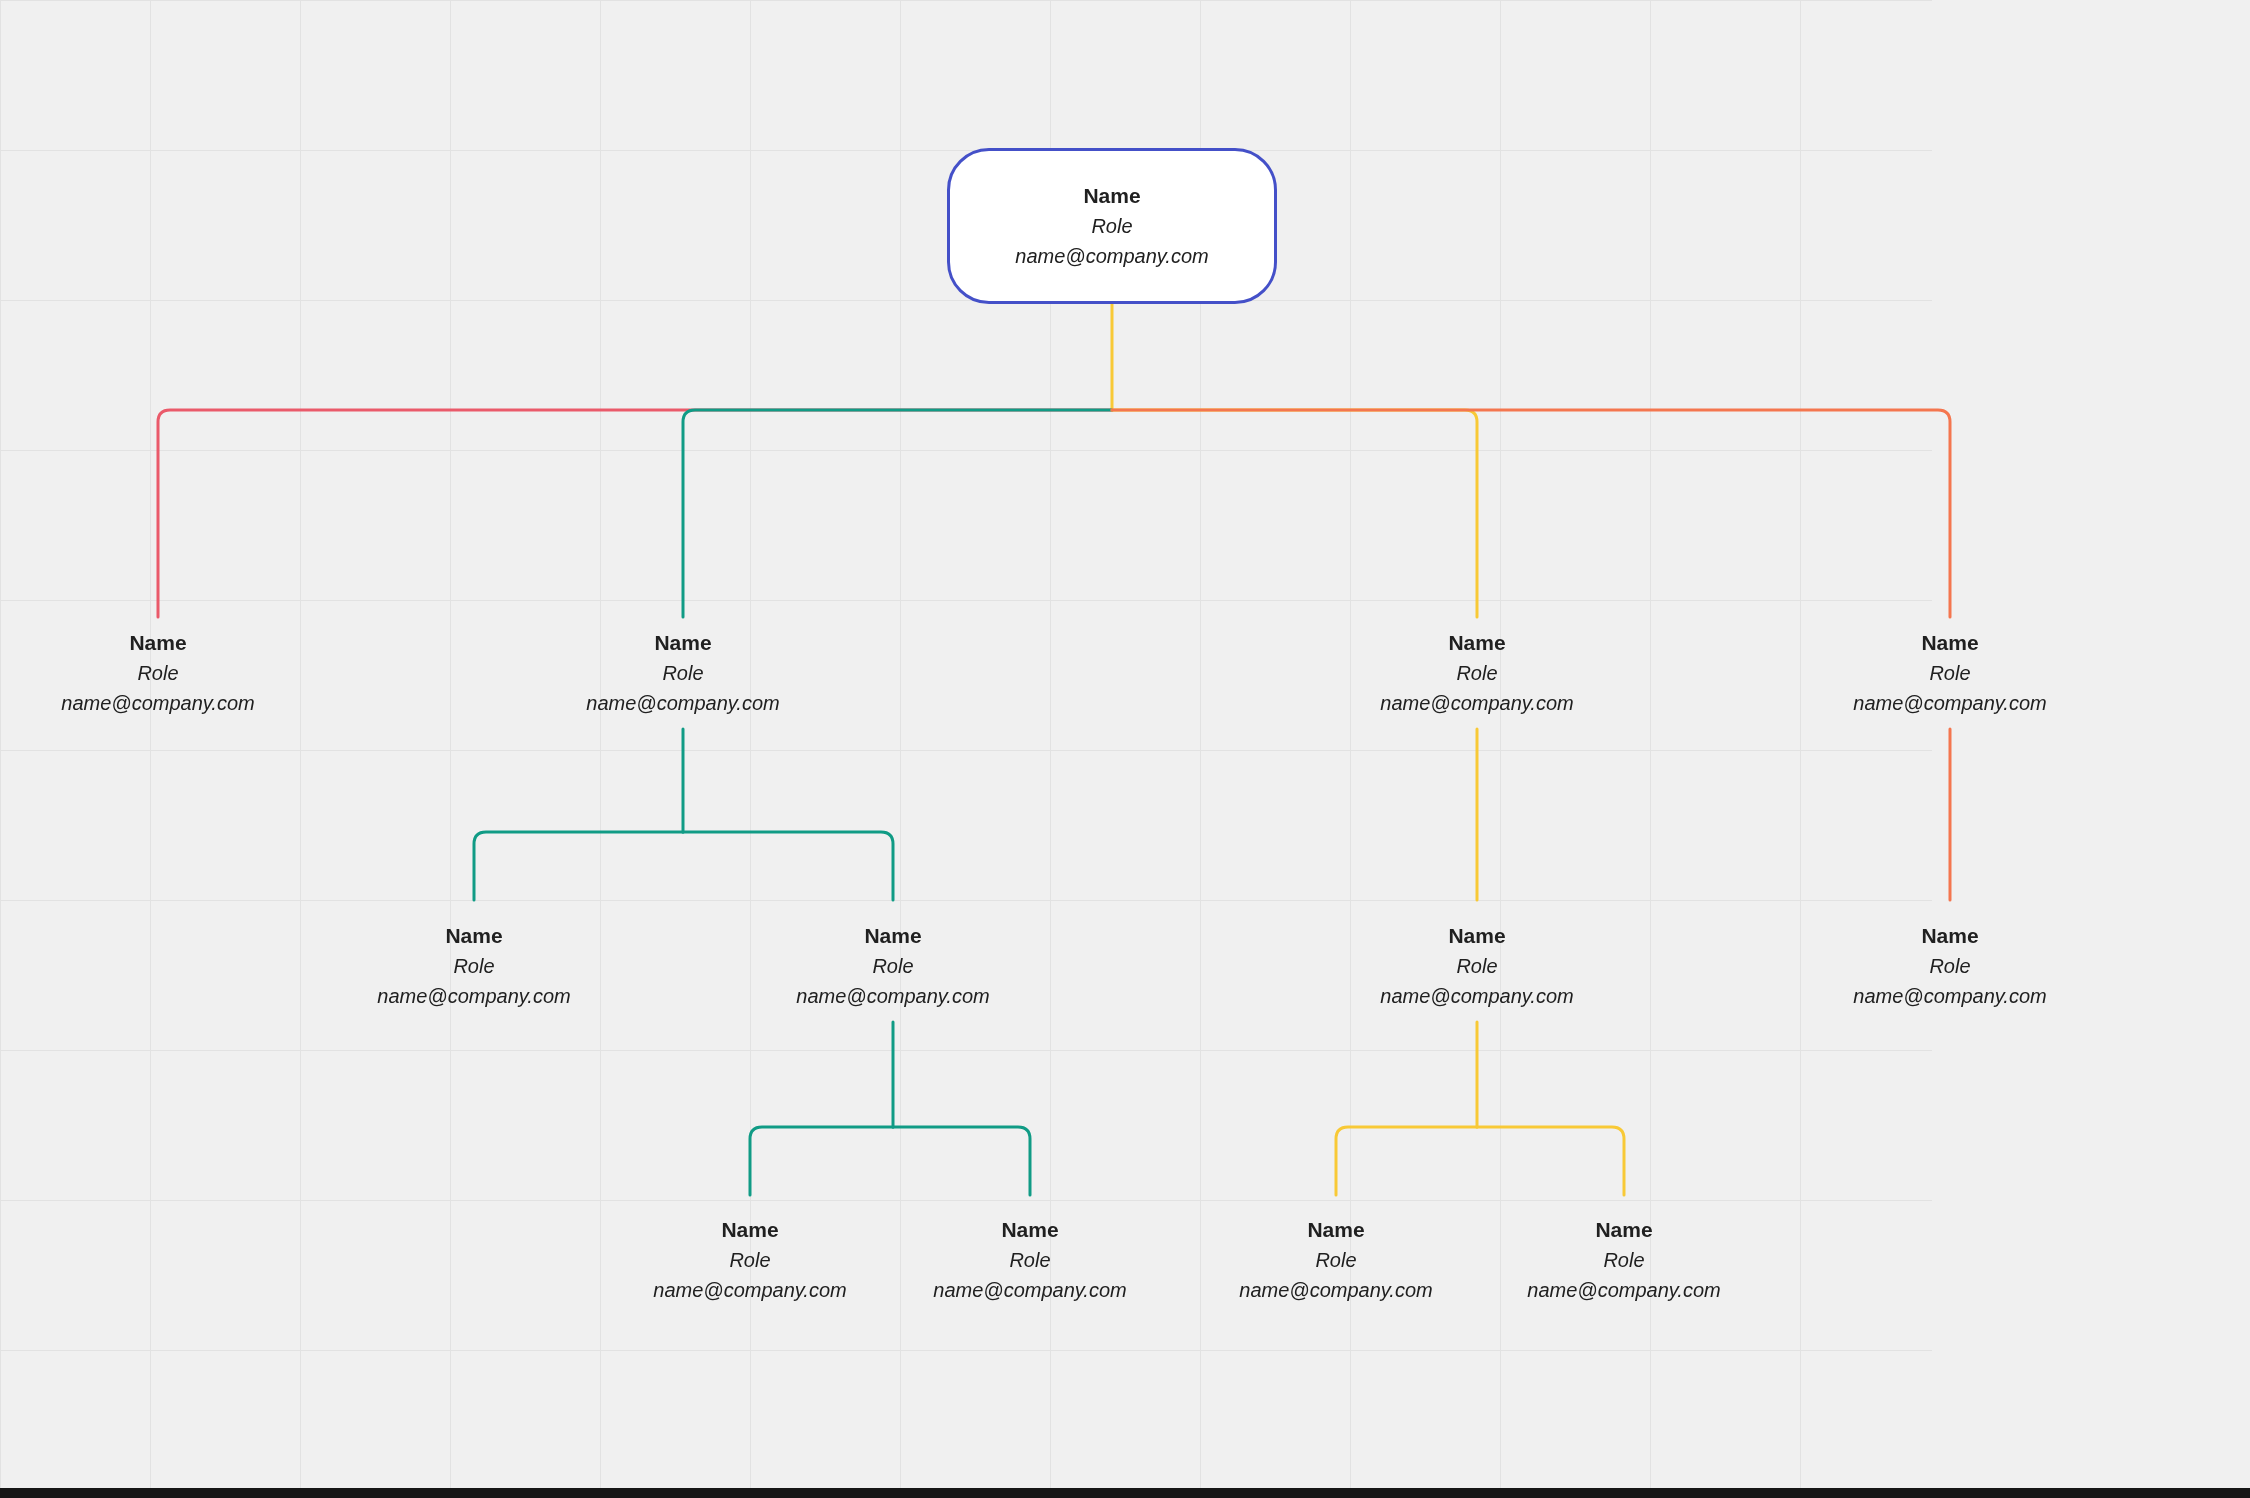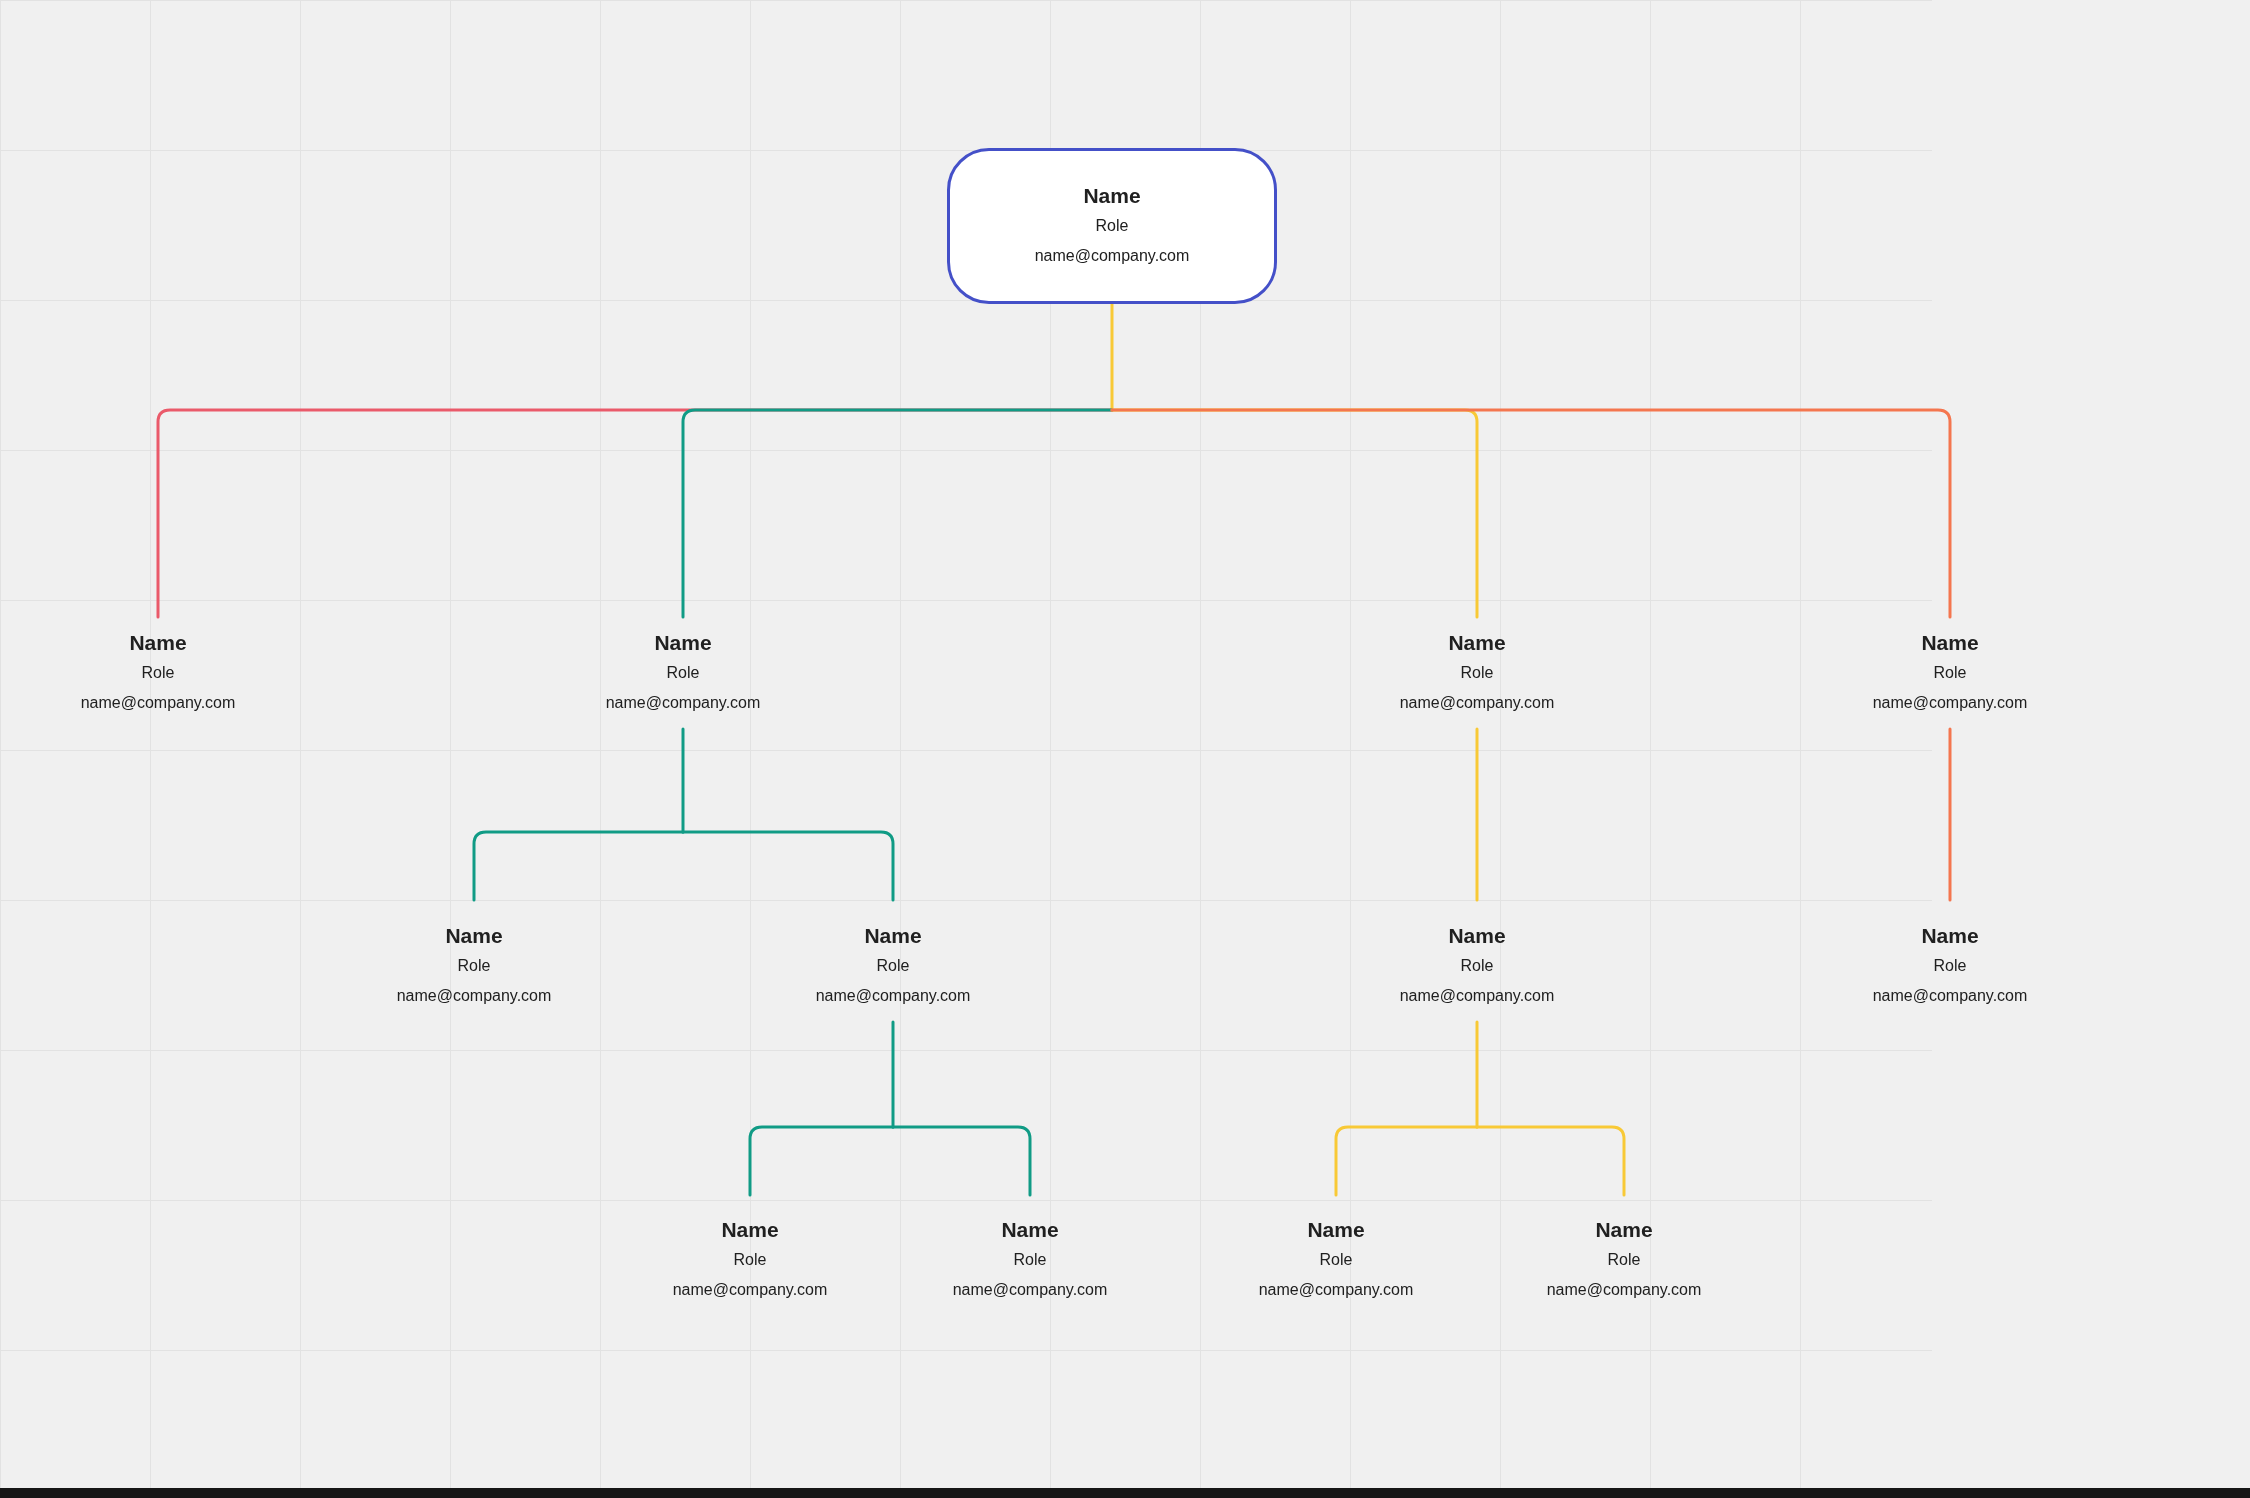--- a/index.html
+++ b/index.html
@@ -45,23 +45,24 @@
     text-align:center;
     color:var(--text,#202020);
     cursor:default;
   }
   .node .name{
     font-size:21px;
     font-weight:700;
     line-height:30px;
   }
   .node .role, .node .email{
-    font-size:16px;
+    font-size:20px;
     font-weight:400;
     line-height:30px;
+    font-style:italic;
   }
   .node.root{
     width:330px;height:156px;
     background:var(--node_fill,#ffffff);
     border:3px solid var(--indigo,#4450c8);
     border-radius:42px;
     display:flex;
     flex-direction:column;
     justify-content:center;
   }

